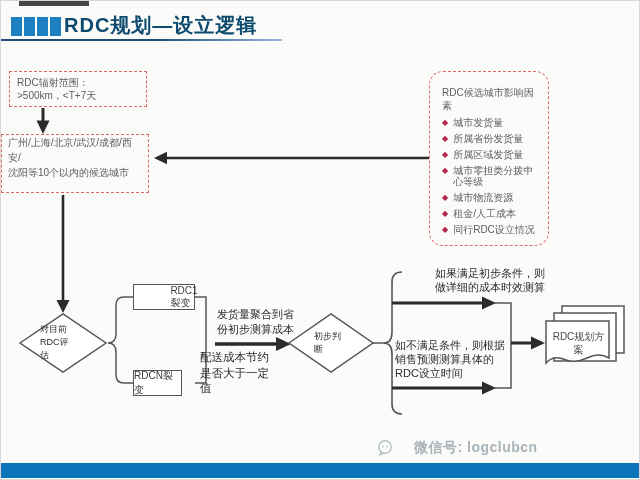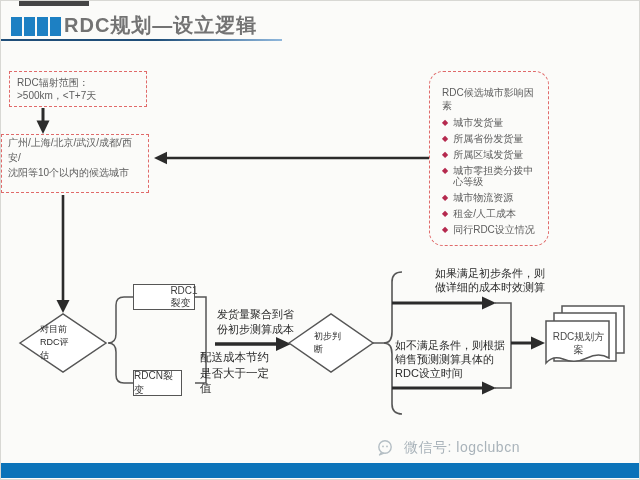--- a/index.html
+++ b/index.html
@@ -6,21 +6,21 @@
   .page{
     position:relative;width:640px;height:480px;margin:0 auto;
     background:#fbfbf9;box-sizing:border-box;border:1px solid #d8d8d4;
     font-family:"Liberation Sans","DejaVu Sans",sans-serif;overflow:hidden;
   }
   .top-strip{position:absolute;left:18px;top:0;width:70px;height:5px;background:#454545;}
   .title-blocks{position:absolute;left:10px;top:16px;display:flex;gap:2px;}
   .title-block{width:11px;height:19px;background:#1d80c3;}
   .page-title{
     position:absolute;left:63px;top:12px;margin:0;font-size:20px;line-height:24px;
-    font-weight:700;color:#737373;letter-spacing:1px;white-space:nowrap;
+    font-weight:700;color:#0c4a6e;letter-spacing:1px;white-space:nowrap;
   }
   .title-underline{position:absolute;left:0;top:38px;width:281px;height:2px;
     background:linear-gradient(to right,#1f4e79 55%,#8fb7dc);}
   .dashed-box{
     position:absolute;border:1px dashed #e06a6a;color:#5d5d5d;
     box-sizing:border-box;background:transparent;
   }
   .pre{white-space:pre-line;}
   .coverage-box{left:8px;top:70px;width:138px;height:36px;padding:4px 7px;font-size:10px;line-height:13px;}
   .candidates-box{left:0;top:133px;width:148px;height:59px;display:flex;align-items:flex-start;
@@ -41,21 +41,21 @@
   .evaluate-label{left:39px;top:322px;font-size:9px;line-height:13px;}
   .judge-label{left:313px;top:329px;font-size:9px;line-height:13px;}
   .aggregate-label{left:216px;top:306px;font-size:11px;line-height:15px;}
   .saving-label{left:199px;top:349px;font-size:11.5px;line-height:15.5px;}
   .cond1-label{left:394px;top:265px;font-size:11px;line-height:14px;margin-left:40px;}
   .cond2-label{left:394px;top:337px;font-size:11px;line-height:14px;}
   .doc-label{left:548px;top:329px;width:59px;font-size:10px;line-height:13px;
     text-align:center;color:#4a4a4a;}
   .svg-layer{position:absolute;left:0;top:0;pointer-events:none;}
   .watermark{position:absolute;left:375px;top:437px;display:flex;align-items:center;color:#a9b3ba;}
-  .watermark-text{font-size:14px;margin-left:8px;letter-spacing:0.5px;}
+  .watermark-text{font-size:14px;margin-left:18px;letter-spacing:0.5px;font-weight:bold;}
   .footer-bar{position:absolute;left:0;top:462px;width:640px;height:15px;background:#0b73b9;}
 </style>
 </head>
 <body>
 
 <div class="page">
 
   <div class="top-strip"></div>
 
   <div class="title-blocks">

